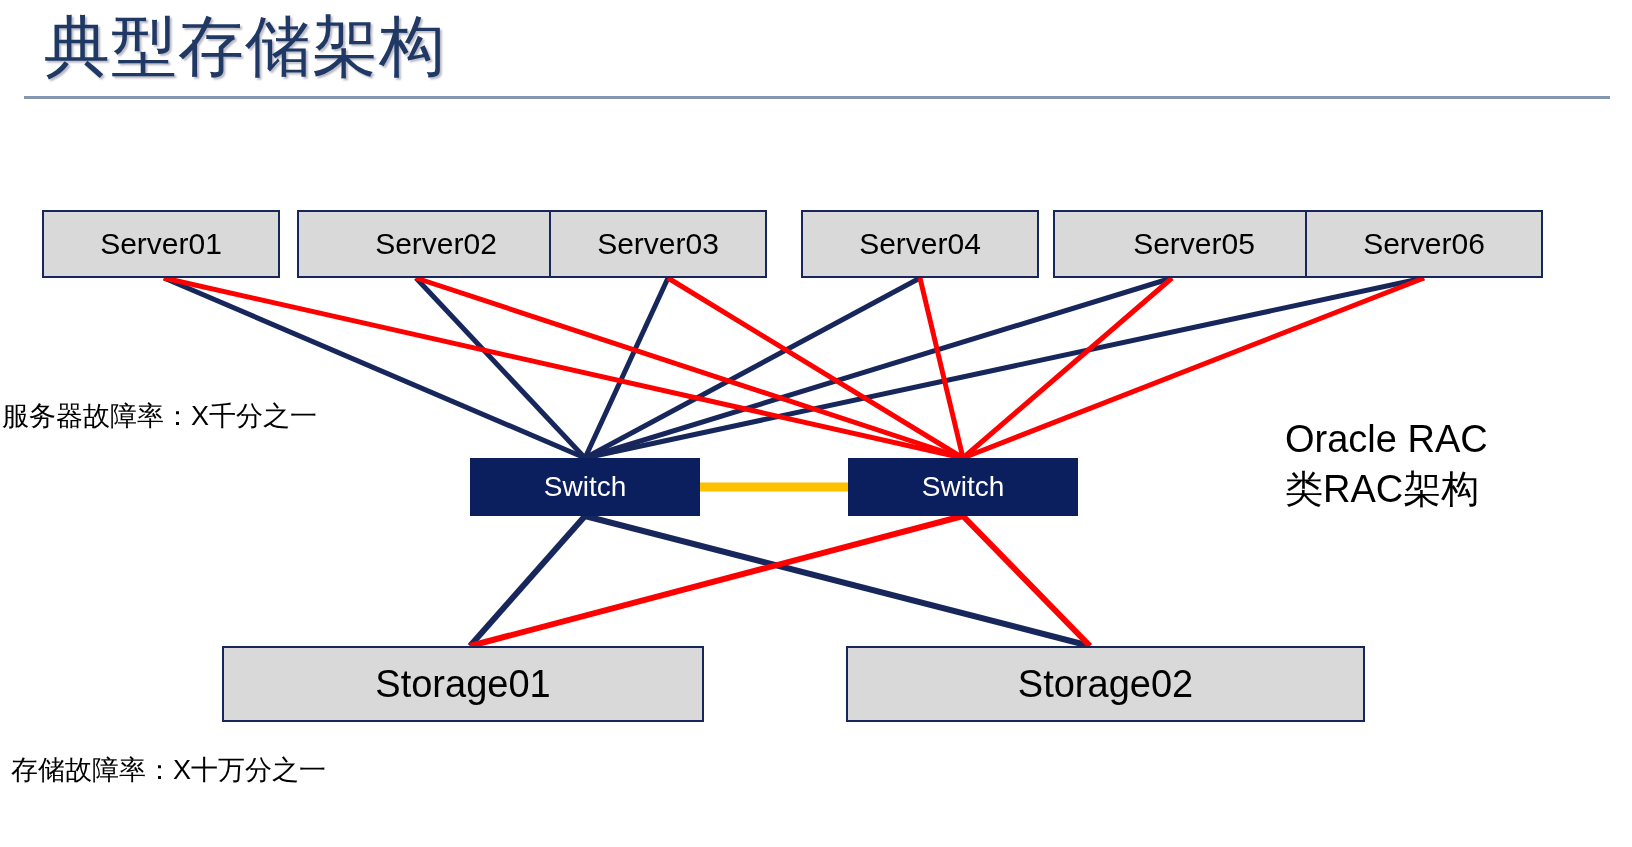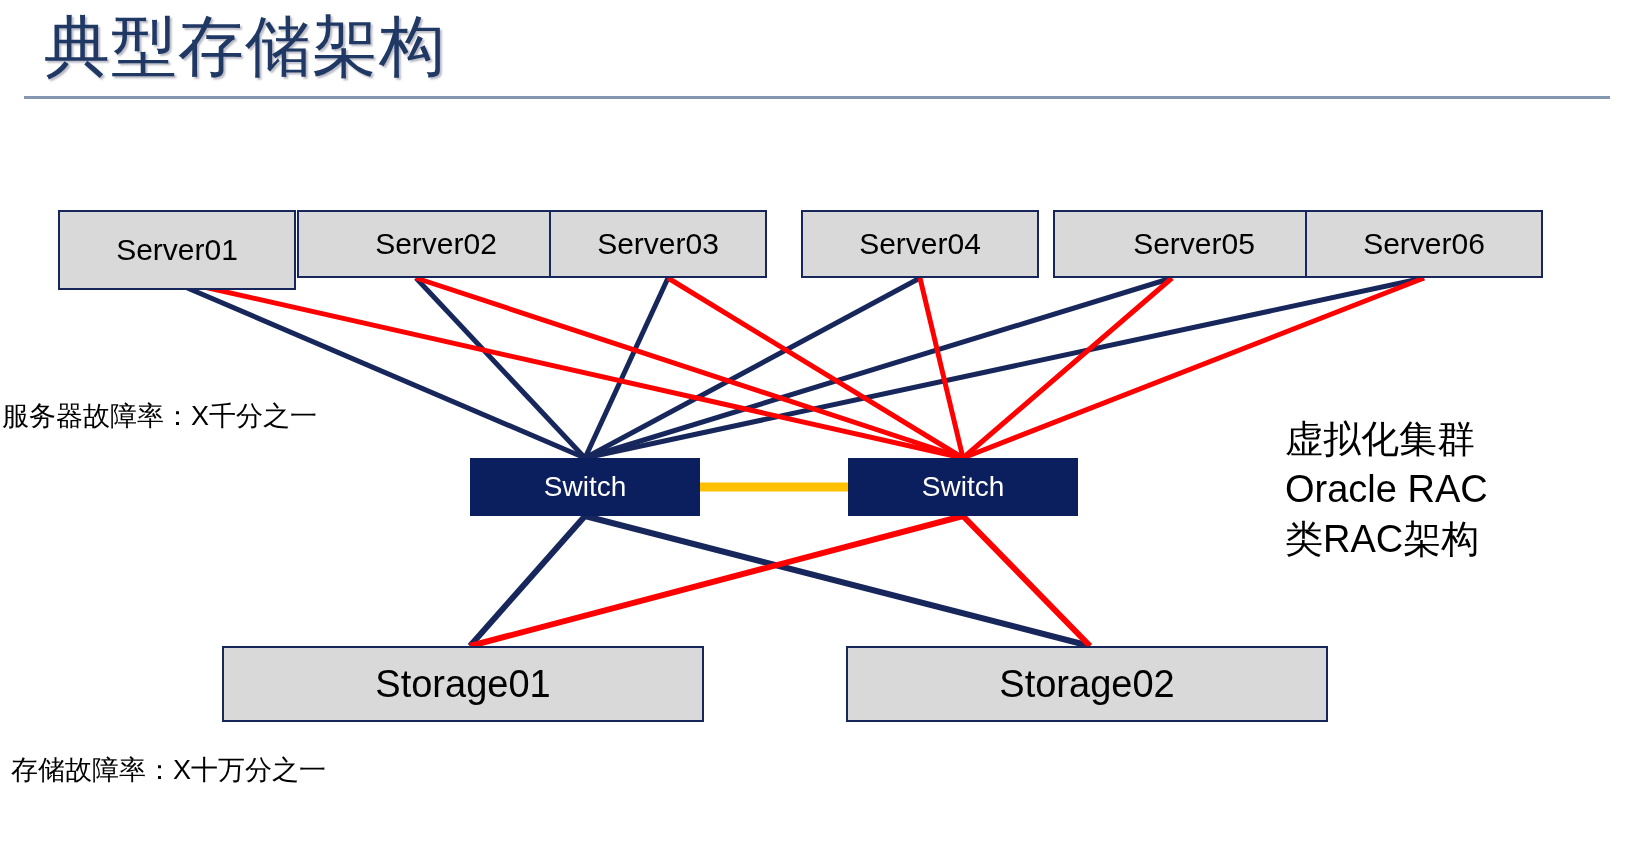--- a/index.html
+++ b/index.html
@@ -125,21 +125,21 @@
       <line x1="1172" y1="278" x2="963" y2="458" stroke="#FF0000" stroke-width="5" stroke-linecap="butt"></line>
       <line x1="1424" y1="278" x2="963" y2="458" stroke="#FF0000" stroke-width="5" stroke-linecap="butt"></line>
       <line x1="585" y1="516" x2="470" y2="646" stroke="#17275B" stroke-width="6" stroke-linecap="butt"></line>
       <line x1="585" y1="516" x2="1090" y2="646" stroke="#17275B" stroke-width="6" stroke-linecap="butt"></line>
       <line x1="963" y1="516" x2="470" y2="646" stroke="#FF0000" stroke-width="6" stroke-linecap="butt"></line>
       <line x1="963" y1="516" x2="1090" y2="646" stroke="#FF0000" stroke-width="6" stroke-linecap="butt"></line>
       <line x1="700" y1="487" x2="848" y2="487" stroke="#FFC000" stroke-width="9" stroke-linecap="butt"></line>
     </svg>
 
   <div id="nodes">
-      <div class="node server" style="left: 58px; top: 210px; width: 238px; height: 80px;">
+      <div class="node server" style="left: 42px; top: 210px; width: 238px; height: 68px;">
         <span>Server01</span>
       </div>
       <div class="node server" style="left: 297px; top: 210px; width: 278px; height: 68px;">
         <span>Server02</span>
       </div>
       <div class="node server" style="left: 549px; top: 210px; width: 218px; height: 68px;">
         <span>Server03</span>
       </div>
       <div class="node server" style="left: 801px; top: 210px; width: 238px; height: 68px;">
         <span>Server04</span>
@@ -152,28 +152,27 @@
       </div>
       <div class="node switch" style="left: 470px; top: 458px; width: 230px; height: 58px;">
         <span>Switch</span>
       </div>
       <div class="node switch" style="left: 848px; top: 458px; width: 230px; height: 58px;">
         <span>Switch</span>
       </div>
       <div class="node storage" style="left: 222px; top: 646px; width: 482px; height: 76px;">
         <span>Storage01</span>
       </div>
-      <div class="node storage" style="left: 846px; top: 646px; width: 482px; height: 76px;">
+      <div class="node storage" style="left: 846px; top: 646px; width: 519px; height: 76px;">
         <span>Storage02</span>
       </div>
     </div>
 
   <div class="annot" id="annot-server-fail">服务器故障率：X千分之一</div>
 
   <div class="annot" id="annot-storage-fail">存储故障率：X十万分之一</div>
 
   <div id="cluster-note">
-    <div>虚拟化集群</div>
     <div>Oracle RAC</div>
     <div>类RAC架构</div>
   </div>
 
 </div>
 
 </body></html>

